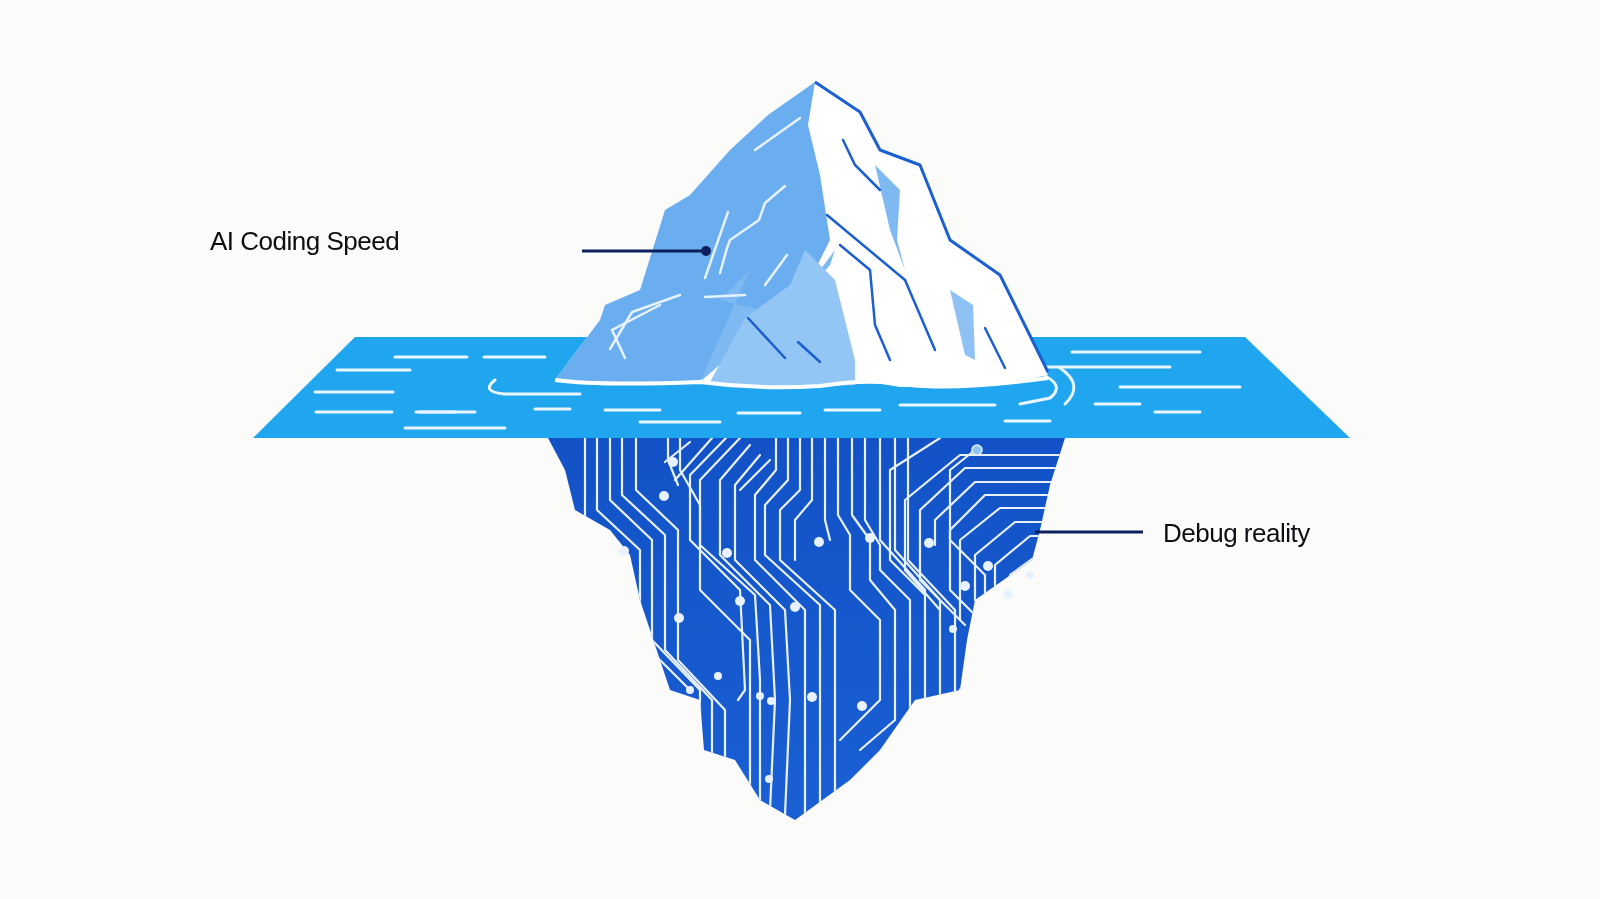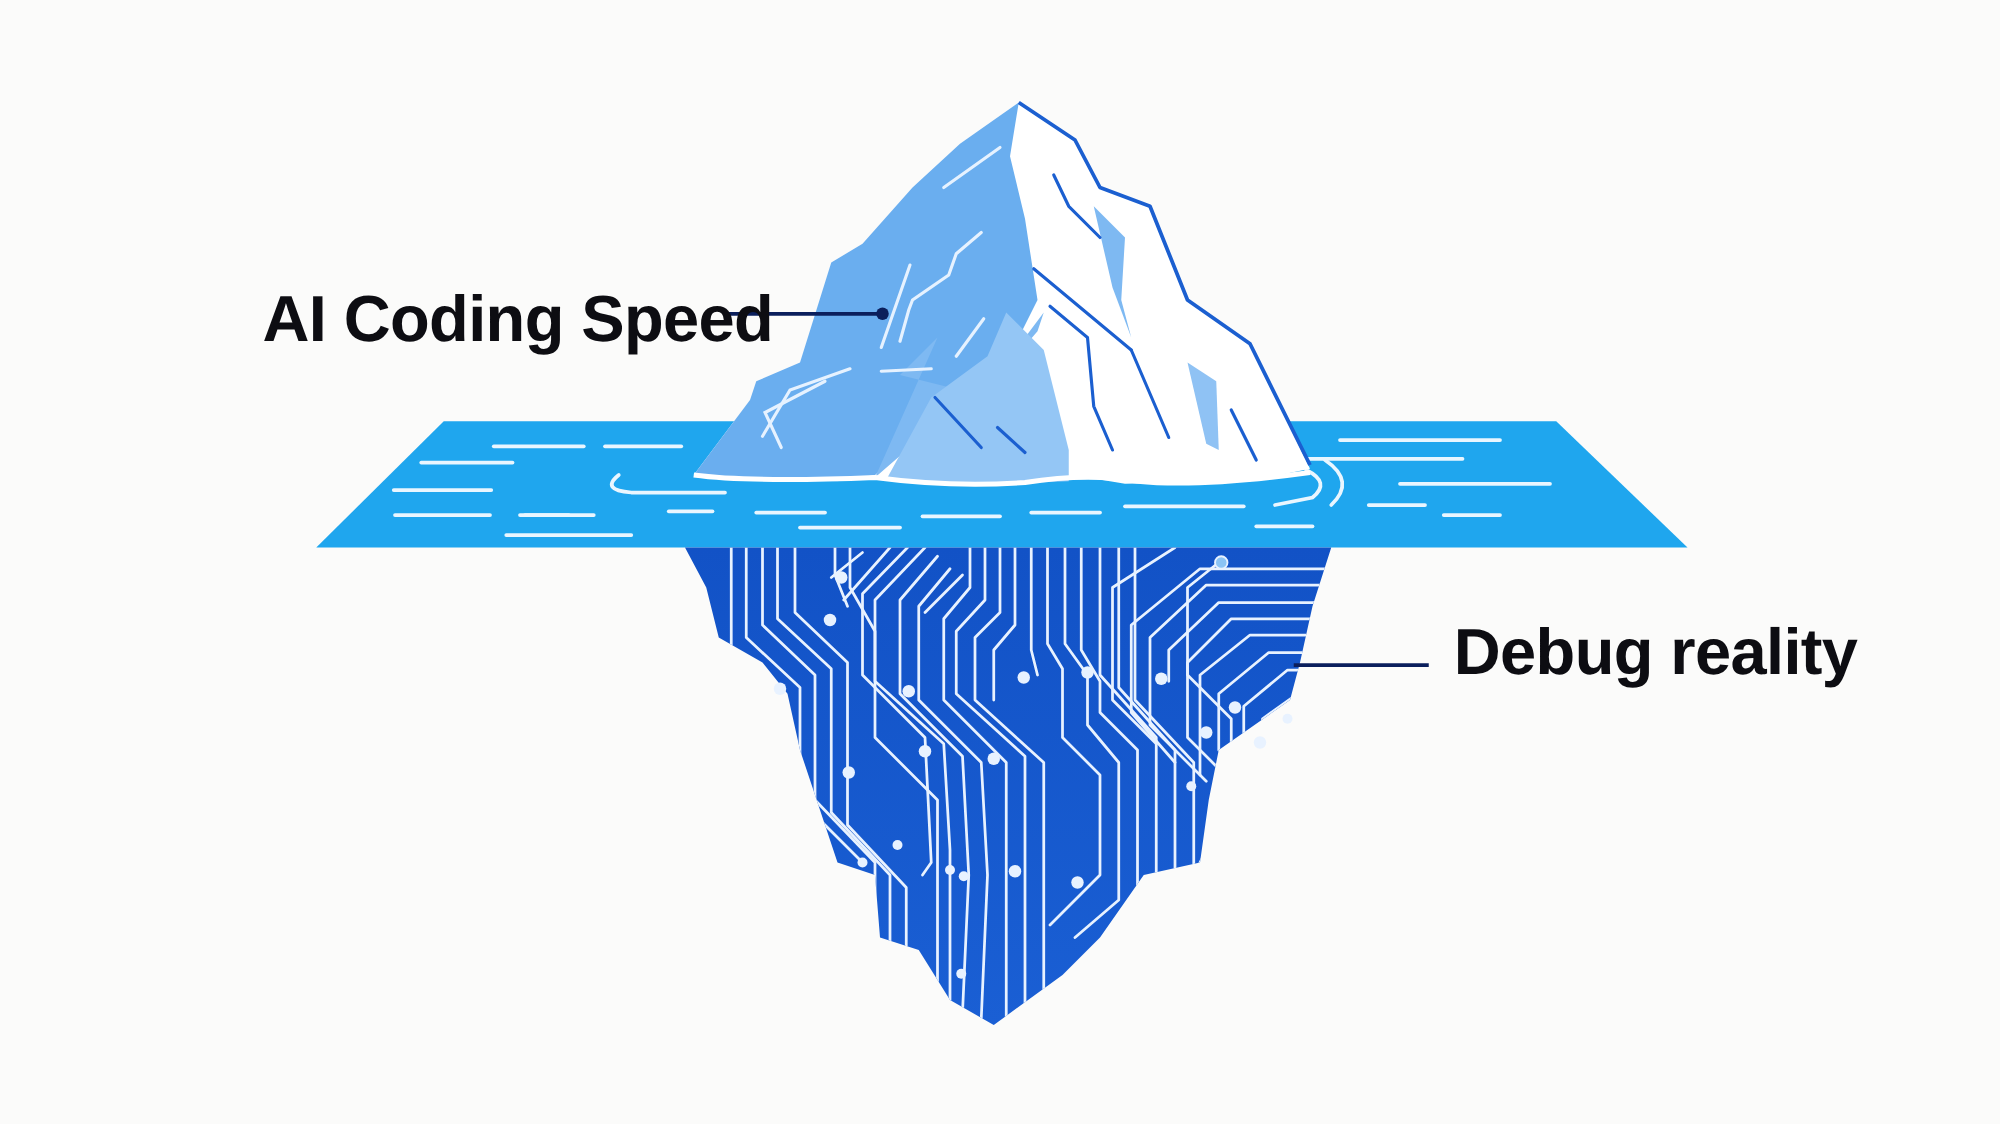--- a/index.html
+++ b/index.html
@@ -1,21 +1,21 @@
 <!DOCTYPE html>
 <html><head>
 <meta charset="utf-8">
 <style>
   html, body { margin:0; padding:0; }
   body { width:1600px; height:899px; background:#fbfbfa; position:relative; overflow:hidden;
          font-family:"Liberation Sans", "DejaVu Sans", sans-serif; }
   svg.scene { position:absolute; left:0; top:0; }
-  .label { position:absolute; font-weight:bold; color:#0d0d12; font-size:52px; letter-spacing:-0.5px; white-space:nowrap; }
+  .label { position:absolute; font-weight:normal; color:#0d0d12; font-size:26px; letter-spacing:-0.5px; white-space:nowrap; }
   #label-top { left:210px; top:226px; }
-  #label-bottom { left:1163px; top:492px; }
+  #label-bottom { left:1163px; top:518px; }
 </style>
 </head>
 <body>
 
 <svg class="scene" width="1600" height="899" viewBox="0 0 1600 899">
 
   <g>
     <polygon points="355,337 1245,337 1350,438 253,438" fill="#1fa6ee"></polygon>
     <g stroke="#e9f6ff" stroke-width="3" stroke-linecap="round" fill="none">
       <line x1="315" y1="392" x2="393" y2="392"></line>

